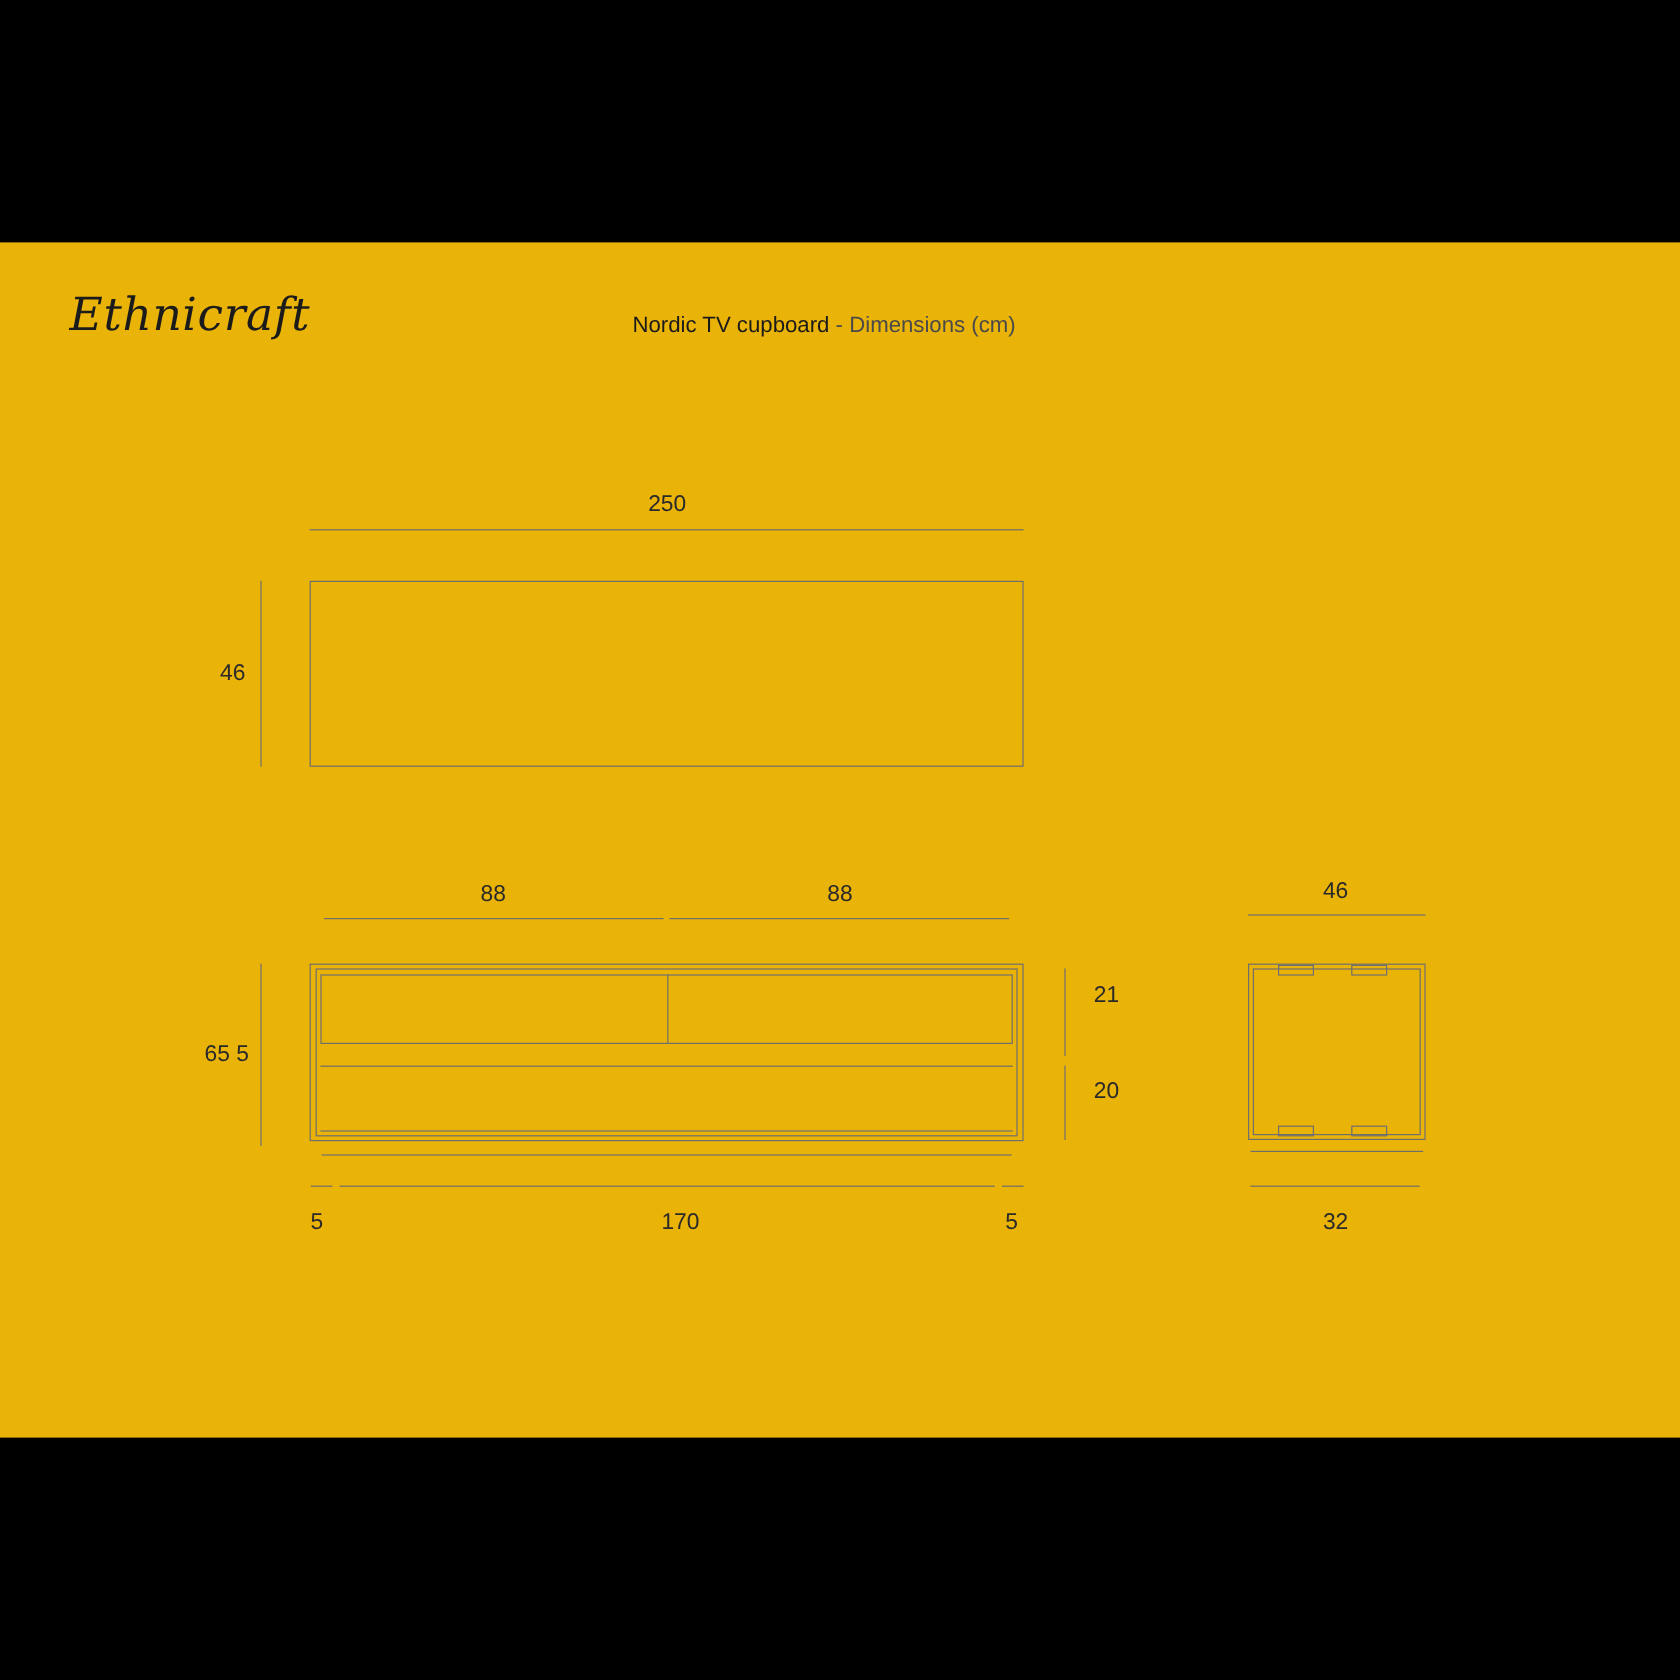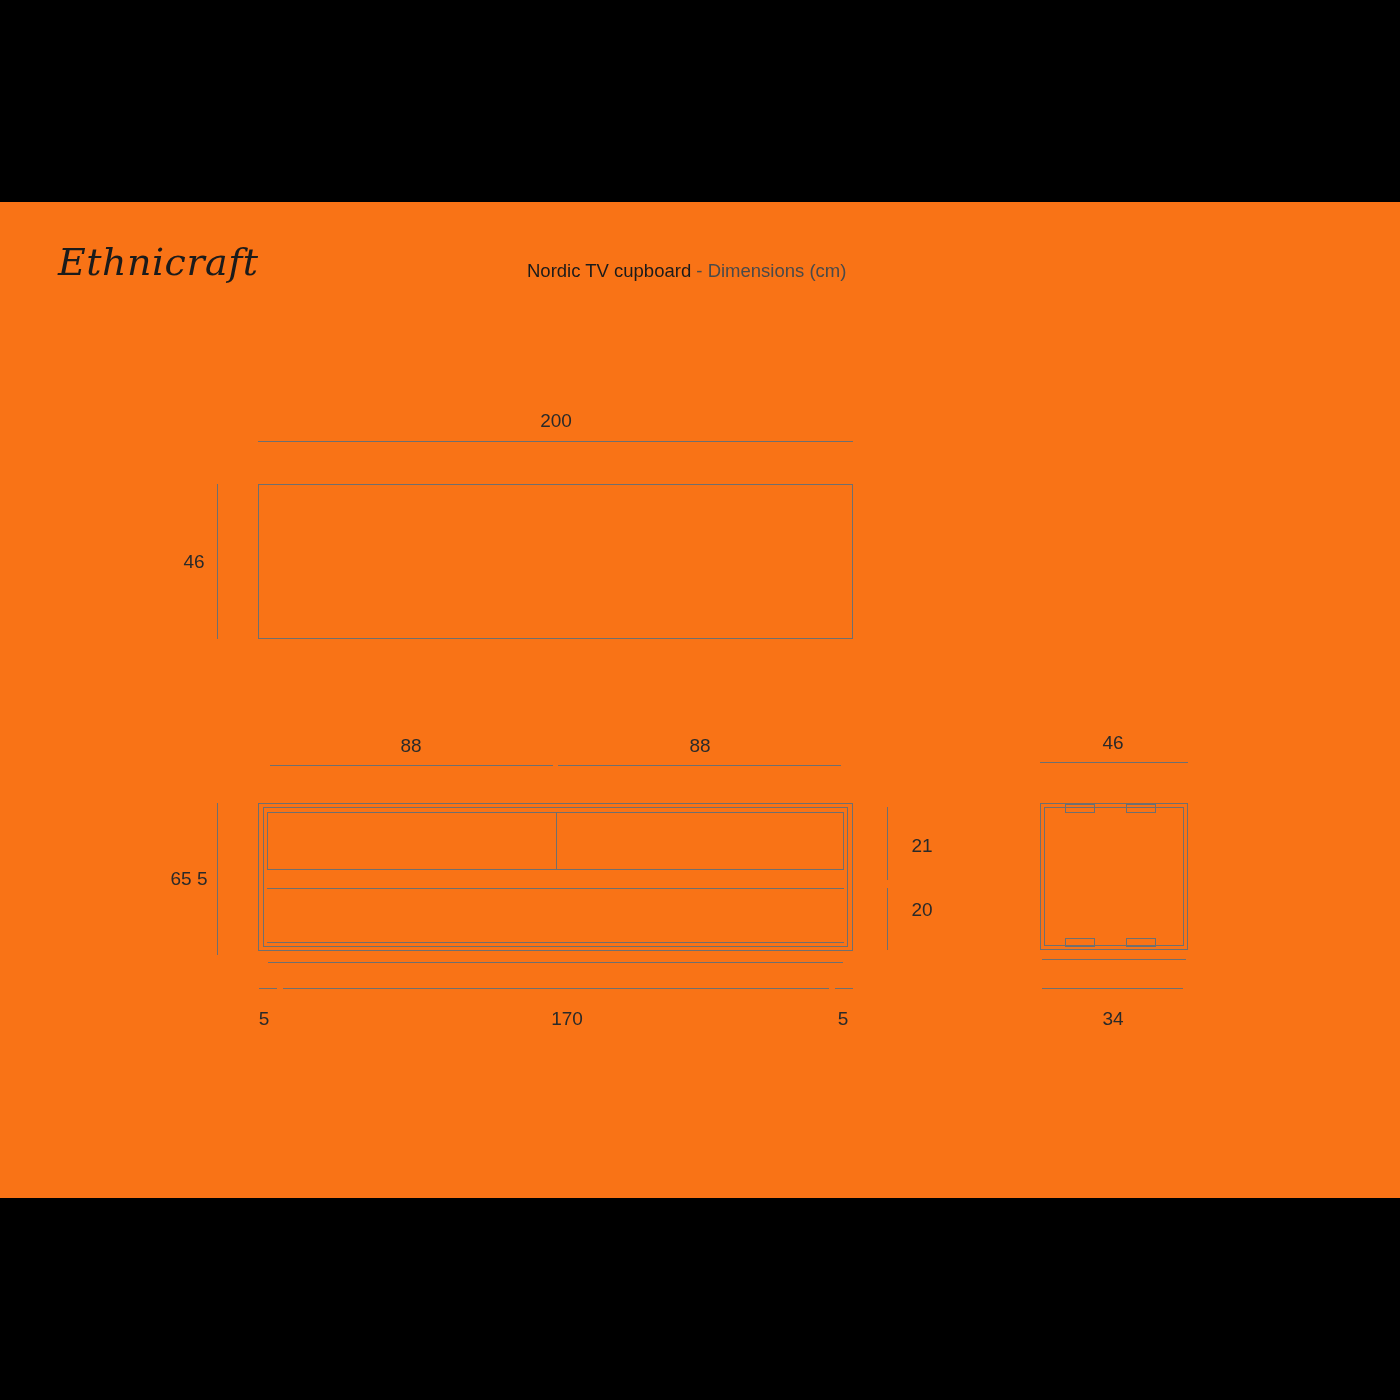--- a/index.html
+++ b/index.html
@@ -12,21 +12,21 @@
     height: 1400px;
     font-family: "Liberation Sans", sans-serif;
     overflow: hidden;
   }
   #sheet {
     position: absolute;
     left: 0;
     top: 202px;
     width: 1400px;
     height: 996px;
-    background: #f97316;
+    background: #eab308;
   }
 
   
   .brand {
     position: absolute;
     left: 58px;
     top: 38px;
     font-family: "DejaVu Serif", serif;
     font-style: italic;
     font-size: 38px;
@@ -75,21 +75,21 @@
 <div id="sheet">
 
   <div class="brand">Ethnicraft</div>
   <div class="title">
     <span class="b">Nordic TV cupboard</span>
     <span class="l">-</span>
     <span class="l">Dimensions (cm)</span>
   </div>
 
   <div class="hline" style="left:258px; top:239px; width:595px;"></div>
-  <div class="dim c" style="left:556px; top:208px;">200</div>
+  <div class="dim c" style="left:556px; top:208px;">250</div>
 
   <div class="vline" style="left:217px; top:282px; height:155px;"></div>
   <div class="dim c" style="left:194px; top:349px;">46</div>
 
   <div class="box" style="left:258px; top:282px; width:595px; height:155px;"></div>
 
   <div class="hline" style="left:270px; top:563px; width:283px;"></div>
   <div class="dim c" style="left:411px; top:533px;">88</div>
   <div class="hline" style="left:558px; top:563px; width:283px;"></div>
   <div class="dim c" style="left:700px; top:533px;">88</div>
@@ -103,21 +103,21 @@
   <div class="box" style="left:267px; top:610px; width:577px; height:58px;"></div>
 
   <div class="vline" style="left:556px; top:610px; height:58px;"></div>
 
   <div class="hline" style="left:267px; top:686px; width:577px;"></div>
 
   <div class="hline" style="left:267px; top:740px; width:577px;"></div>
   <div class="hline" style="left:268px; top:760px; width:575px;"></div>
 
   <div class="vline" style="left:887px; top:605px; height:73px;"></div>
-  <div class="dim c" style="left:922px; top:633px;">21</div>
+  <div class="dim c" style="left:922px; top:617px;">21</div>
   <div class="vline" style="left:887px; top:686px; height:62px;"></div>
   <div class="dim c" style="left:922px; top:697px;">20</div>
 
   <div class="hline" style="left:259px; top:786px; width:18px;"></div>
   <div class="hline" style="left:283px; top:786px; width:546px;"></div>
   <div class="hline" style="left:835px; top:786px; width:18px;"></div>
   <div class="dim c" style="left:264px; top:806px;">5</div>
   <div class="dim c" style="left:567px; top:806px;">170</div>
   <div class="dim c" style="left:843px; top:806px;">5</div>
 
@@ -128,15 +128,15 @@
   <div class="box" style="left:1044px; top:605px; width:140px; height:139px;"></div>
 
   <div class="box" style="left:1065px; top:602px; width:30px; height:9px;"></div>
   <div class="box" style="left:1126px; top:602px; width:30px; height:9px;"></div>
 
   <div class="box" style="left:1065px; top:736px; width:30px; height:9px;"></div>
   <div class="box" style="left:1126px; top:736px; width:30px; height:9px;"></div>
   <div class="hline" style="left:1042px; top:757px; width:144px;"></div>
 
   <div class="hline" style="left:1042px; top:786px; width:141px;"></div>
-  <div class="dim c" style="left:1113px; top:806px;">34</div>
+  <div class="dim c" style="left:1113px; top:806px;">32</div>
 
 </div>
 
 </body></html>

